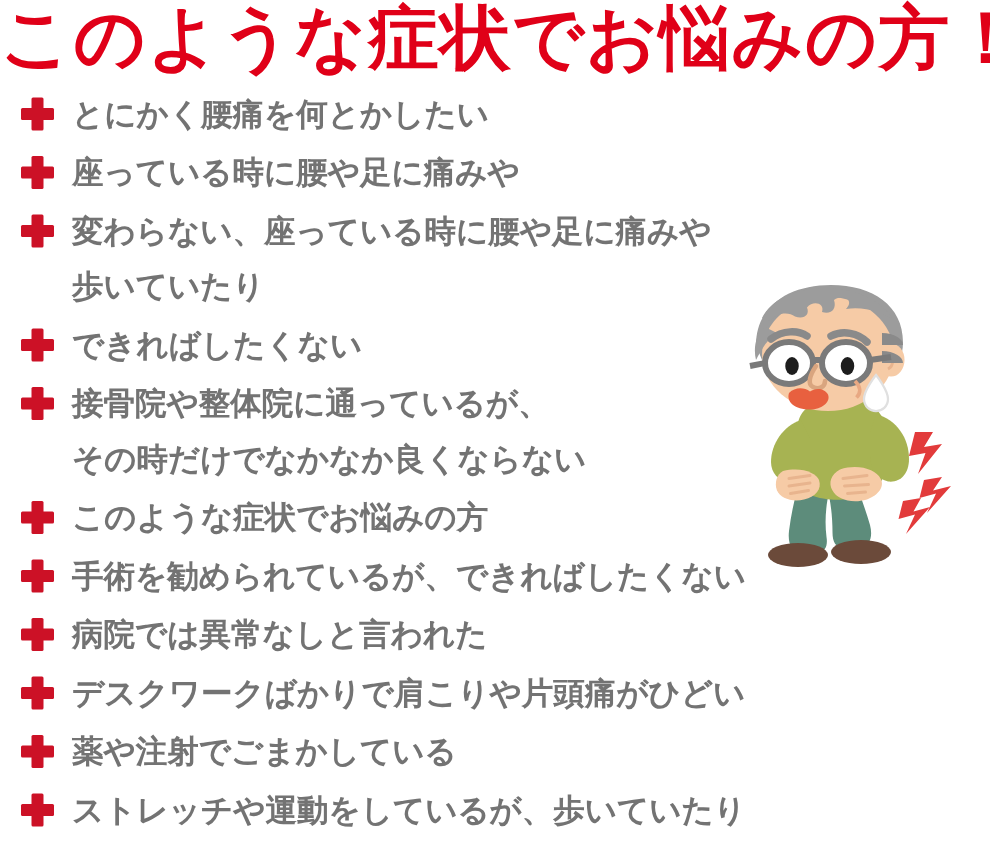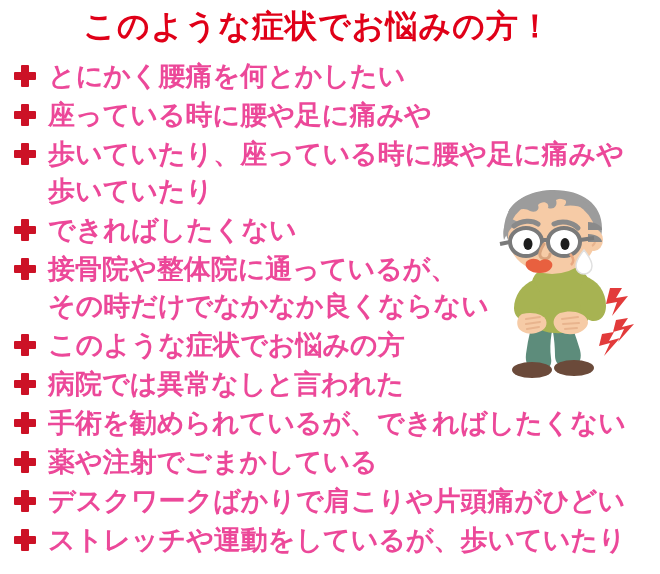--- a/index.html
+++ b/index.html
@@ -19,21 +19,21 @@
   }
 
   
   .title {
     position: absolute;
     left: 0;
     top: 2px;
     width: 552px;
     text-align: right;
     color: #e00018;
-    font-size: 32px;
+    font-size: 47px;
     font-weight: bold;
     letter-spacing: 1px;
     line-height: 48px;
     white-space: nowrap;
     font-family: "Liberation Serif", "DejaVu Serif", serif;
   }
 
   
   .list {
     position: absolute;
@@ -70,22 +70,22 @@
     left: 0;
     top: 7px;
     width: 22px;
     height: 8px;
   }
   .item-lines {
     display: block;
   }
   .line {
     display: block;
-    color: #ec4899;
-    font-size: 27px;
+    color: #737373;
+    font-size: 21px;
     line-height: 37px;
     font-weight: bold;
     white-space: nowrap;
     font-family: "Liberation Serif", "DejaVu Serif", serif;
   }
 
   
   .illustration {
     position: absolute;
     left: 470px;
@@ -116,21 +116,21 @@
     <div class="item">
       <span class="cross"></span>
       <span class="item-lines">
         <span class="line">座っている時に腰や足に痛みや</span>
       </span>
     </div>
 
     <div class="item">
       <span class="cross"></span>
       <span class="item-lines">
-        <span class="line">歩いていたり、座っている時に腰や足に痛みや</span>
+        <span class="line">変わらない、座っている時に腰や足に痛みや</span>
         <span class="line">歩いていたり</span>
       </span>
     </div>
 
     <div class="item">
       <span class="cross"></span>
       <span class="item-lines">
         <span class="line">できればしたくない</span>
       </span>
     </div>
@@ -146,42 +146,42 @@
     <div class="item">
       <span class="cross"></span>
       <span class="item-lines">
         <span class="line">このような症状でお悩みの方</span>
       </span>
     </div>
 
     <div class="item">
       <span class="cross"></span>
       <span class="item-lines">
+        <span class="line">手術を勧められているが、できればしたくない</span>
+      </span>
+    </div>
+
+    <div class="item">
+      <span class="cross"></span>
+      <span class="item-lines">
         <span class="line">病院では異常なしと言われた</span>
       </span>
     </div>
 
     <div class="item">
       <span class="cross"></span>
       <span class="item-lines">
-        <span class="line">手術を勧められているが、できればしたくない</span>
+        <span class="line">デスクワークばかりで肩こりや片頭痛がひどい</span>
       </span>
     </div>
 
     <div class="item">
       <span class="cross"></span>
       <span class="item-lines">
         <span class="line">薬や注射でごまかしている</span>
-      </span>
-    </div>
-
-    <div class="item">
-      <span class="cross"></span>
-      <span class="item-lines">
-        <span class="line">デスクワークばかりで肩こりや片頭痛がひどい</span>
       </span>
     </div>
 
     <div class="item">
       <span class="cross"></span>
       <span class="item-lines">
         <span class="line">ストレッチや運動をしているが、歩いていたり</span>
       </span>
     </div>
 

